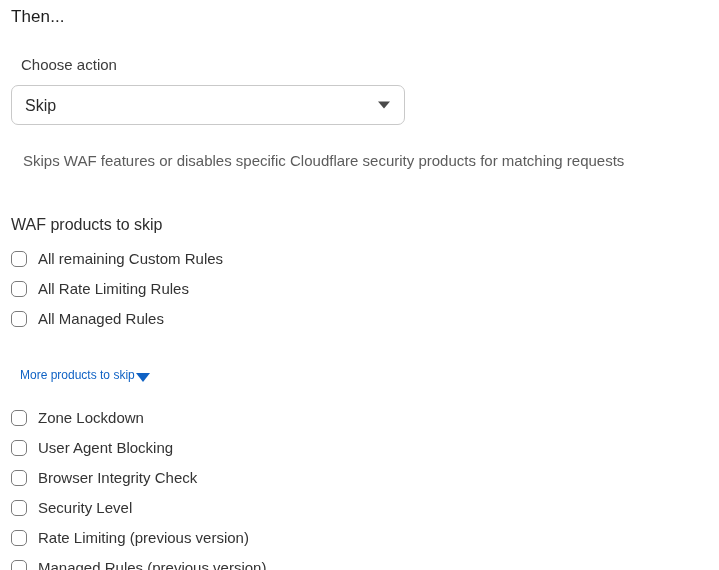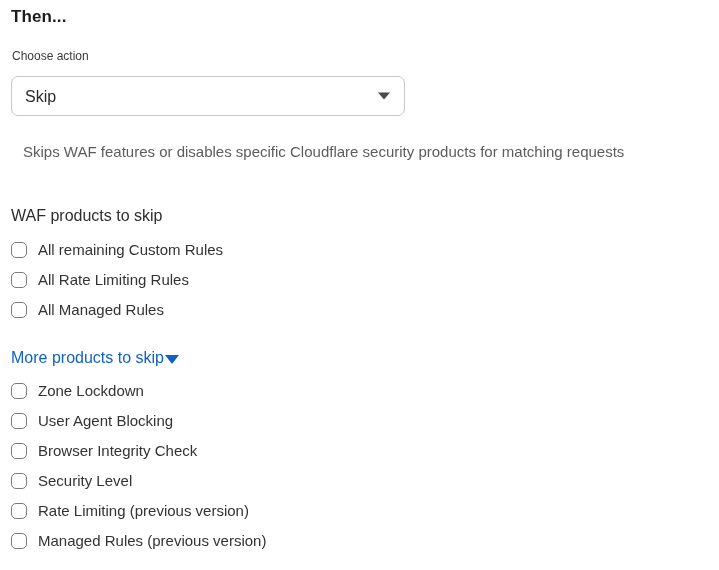--- a/index.html
+++ b/index.html
@@ -16,35 +16,35 @@
   }
 
   .panel {
     position: relative;
     padding: 0 0 0 11px;
   }
 
   
   .section-title {
     font-size: 17px;
-    font-weight: bold;
+    font-weight: normal;
     color: #1d1d1d;
     line-height: 20px;
     margin: 0;
     padding-top: 7px;
     letter-spacing: 0.1px;
   }
 
   
   .field-label {
-    font-size: 12px;
+    font-size: 15px;
     font-weight: normal;
     color: #3b3b3b;
     line-height: 18px;
-    margin: 1px;
+    margin: 10px;
     padding-top: 19px;
   }
 
   
   .select-wrap {
     margin-top: 11px;
     width: 394px;
     height: 40px;
     box-sizing: border-box;
     border: 1px solid #c9c9c9;
@@ -128,24 +128,24 @@
     color: #333333;
     line-height: 18px;
     user-select: none;
     white-space: nowrap;
   }
 
   
   .expand-link {
     display: inline-flex;
     align-items: center;
-    margin: 0;
+    margin: 9px;
     padding-top: 23px;
     color: #0f62c4;
-    font-size: 16px;
+    font-size: 12px;
     line-height: 19px;
     cursor: pointer;
     text-decoration: none;
     width: max-content;
   }
   .expand-link-text {
     color: #0f62c4;
   }
   .expand-caret {
     width: 0;

